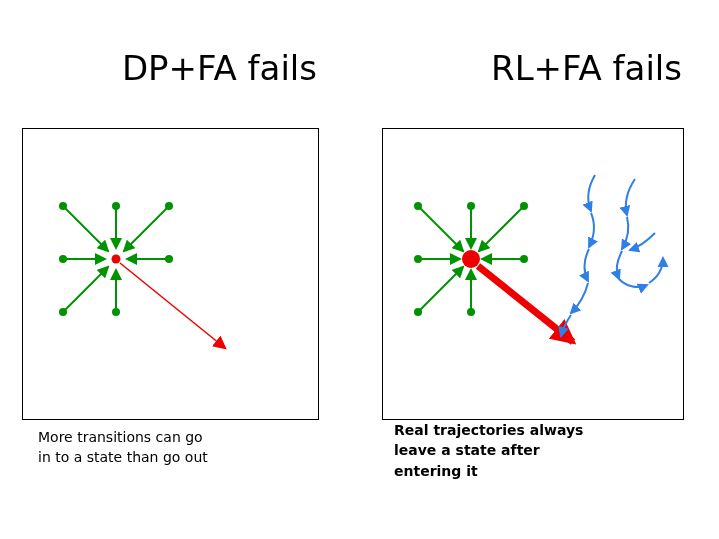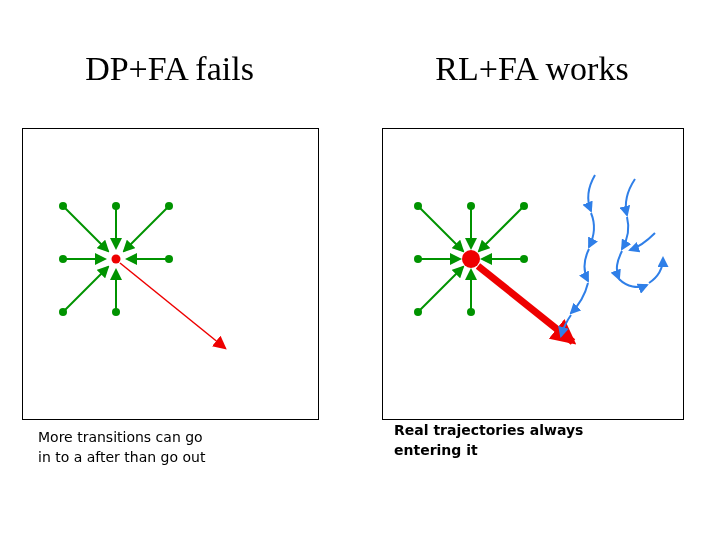--- a/index.html
+++ b/index.html
@@ -10,23 +10,22 @@
     background: var(--background, #ffffff);
     font-family: "DejaVu Sans", sans-serif;
     color: #000;
     overflow: hidden;
   }
   .title {
     position: absolute;
     top: 50px;
     font-size: 34px;
     line-height: 1.1;
-    text-align: center;
+    text-align: right;
     white-space: nowrap;
-    font-family: Liberation Serif, serif;
   }
   .title-left  { left: 22px;  width: 295px; }
   .title-right { left: 382px; width: 300px; }
   .panel-box {
     position: absolute;
     border: 1px solid var(--border-black, #000);
     background: #fff;
   }
   .box-left  { left: 22px;  top: 128px; width: 295px; height: 290px; }
   .box-right { left: 382px; top: 128px; width: 300px; height: 290px; }
@@ -48,21 +47,21 @@
   .fill-red  { fill: var(--state-red, #ee0000); }
   .stroke-blue { stroke: var(--trajectory-blue, #2f7fe8); stroke-width: 2; fill: none; }
   .fill-blue   { fill:   var(--trajectory-blue, #2f7fe8); }
 </style>
 </head>
 <body>
 
 <div class="slide">
 
   <div class="title title-left">DP+FA fails</div>
-  <div class="title title-right">RL+FA works</div>
+  <div class="title title-right">RL+FA fails</div>
 
   <div class="panel-box box-left">
     <svg viewBox="0 0 295 290" width="295" height="290">
       <defs>
         <marker id="ag-l" markerWidth="6" markerHeight="6" refX="5" refY="3" orient="auto">
           <path d="M0,0 L6,3 L0,6 z" class="fill-green"></path>
         </marker>
         <marker id="ar-l" markerWidth="9" markerHeight="9" refX="7.5" refY="4.5" orient="auto">
           <path d="M0,0 L9,4.5 L0,9 z" class="fill-red"></path>
         </marker>
@@ -141,21 +140,22 @@
         <path class="stroke-blue" d="M 239,122 C 234,132 232,140 236,150" marker-end="url(#ab-r)"></path>
         <path class="stroke-blue" d="M 236,150 C 244,158 255,160 264,156" marker-end="url(#ab-r)"></path>
         <path class="stroke-blue" d="M 266,154 C 275,148 280,139 280,129" marker-end="url(#ab-r)"></path>
         <path class="stroke-blue" d="M 272,104 C 264,112 256,118 247,121" marker-end="url(#ab-r)"></path>
       </g>
     </svg>
   </div>
 
   <div class="caption caption-left">
     <div>More transitions can go</div>
-    <div>in to a after than go out</div>
+    <div>in to a state than go out</div>
   </div>
 
   <div class="caption caption-right">
     <div>Real trajectories always</div>
+    <div>leave a state after</div>
     <div>entering it</div>
   </div>
 
 </div>
 
 </body></html>

